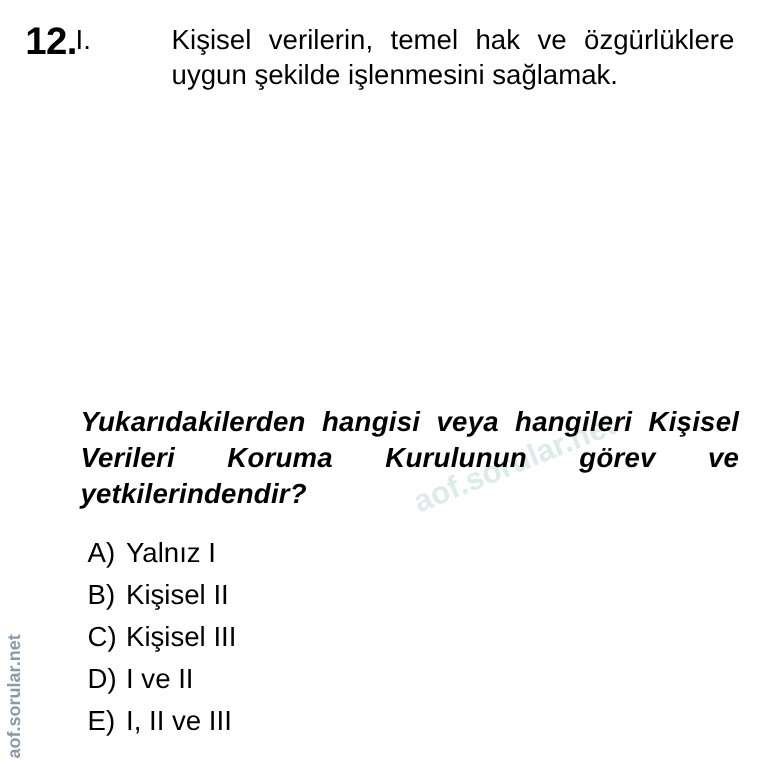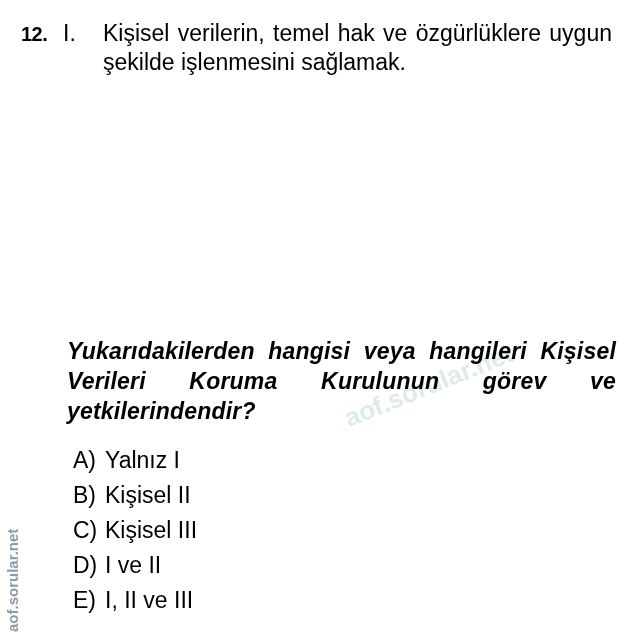--- a/index.html
+++ b/index.html
@@ -12,21 +12,21 @@
       height: 639px;
       position: relative;
       overflow: hidden;
       font-family: "Liberation Sans", sans-serif;
       color: #000000;
     }
     .q-number {
       position: absolute;
       left: 21px;
       top: 20px;
-      font-size: 20px;
+      font-size: 32px;
       font-weight: bold;
       line-height: 29px;
       letter-spacing: -0.5px;
     }
     .statements {
       position: absolute;
       left: 63px;
       top: 19px;
       width: 549px;
     }
@@ -39,20 +39,21 @@
       left: 0;
       top: 0;
       font-size: 23px;
       line-height: 29px;
     }
     .statement .stext {
       font-size: 23px;
       line-height: 29px;
       text-align: justify;
       text-align-last: left;
+      margin-left: 40px;
     }
     .stem {
       position: absolute;
       left: 67px;
       top: 336px;
       width: 549px;
       font-size: 23px;
       font-weight: bold;
       line-height: 30px;
       text-align: justify;

